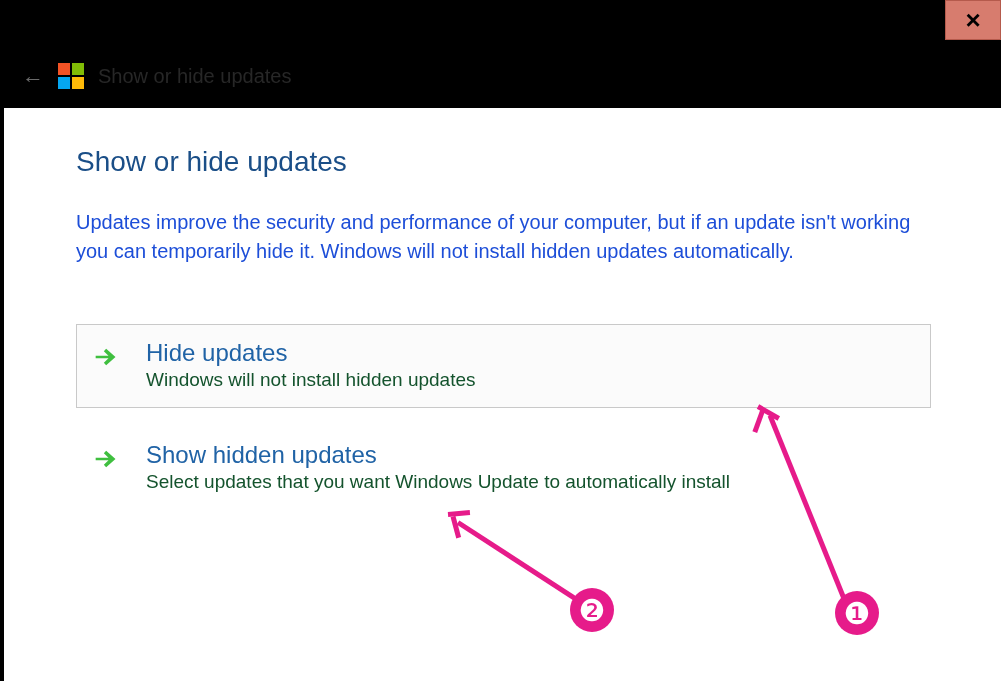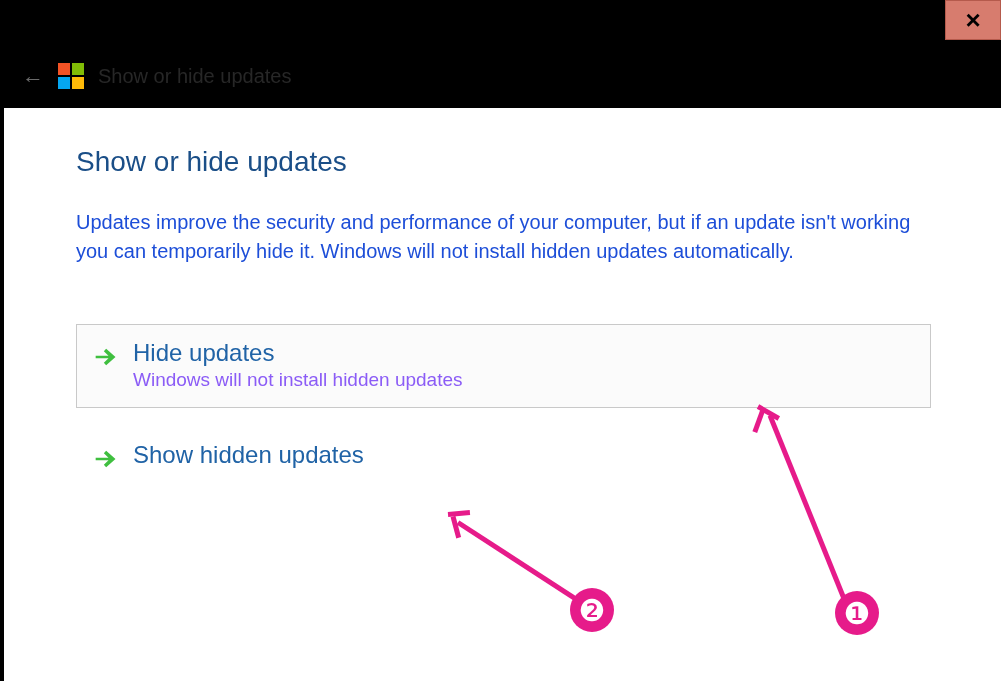--- a/index.html
+++ b/index.html
@@ -61,37 +61,37 @@
     .desc {
       color: #1d4ed8;
       font-size: 20px;
       line-height: 1.45;
       margin-bottom: 58px;
     }
     .option {
       border: 1px solid transparent;
       padding: 14px 10px 16px 14px;
       display: flex;
-      gap: 14px;
+      gap: 27px;
       margin-bottom: 18px;
       cursor: pointer;
     }
     .option.boxed {
       border-color: #c9c9c9;
       background: #fbfbfb;
     }
     .arrow-icon {
       width: 28px; height: 28px;
       flex-shrink: 0;
       margin-top: 4px;
       position: relative;
     }
     .arrow-icon svg { fill: #3fbf3f; }
     .opt-title { color: #2063a6; font-size: 24px; margin-bottom: 2px; }
-    .opt-sub { color: #8b5cf6; font-size: 19px; }
+    .opt-sub { color: #14532d; font-size: 19px; }
     .annot-line { position: absolute; background: #e61b8a; height: 5px; transform-origin: left center; }
     .annot-circle {
       position: absolute;
       width: 44px; height: 44px;
       border-radius: 50%;
       background: #e61b8a;
       color: #fff;
       font-size: 30px;
       font-family: Georgia, serif;
       display: flex; align-items: center; justify-content: center;
@@ -132,20 +132,21 @@
   </div>
 
   <div class="option">
     <span class="arrow-icon">
       <svg viewBox="0 0 24 24">
           <path d="M4 11h11l-4-4 2-2 8 7-8 7-2-2 4-4H4z"></path>
         </svg>
     </span>
     <div>
       <div class="opt-title">Show hidden updates</div>
+      <div class="opt-sub">Select updates that you want Windows Update to automatically install</div>
     </div>
   </div>
 </div>
 
 <div class="annot-line" style="left:770px; top:413px; width:220px; transform:rotate(68deg);"></div>
 <div class="annot-line" style="left:758px; top:404px; width:24px; transform:rotate(30deg);"></div>
 <div class="annot-line" style="left:763px; top:407px; width:24px; transform:rotate(110deg);"></div>
 <div class="annot-circle" style="left:835px; top:591px;">
     <span>❶</span>
   </div>

